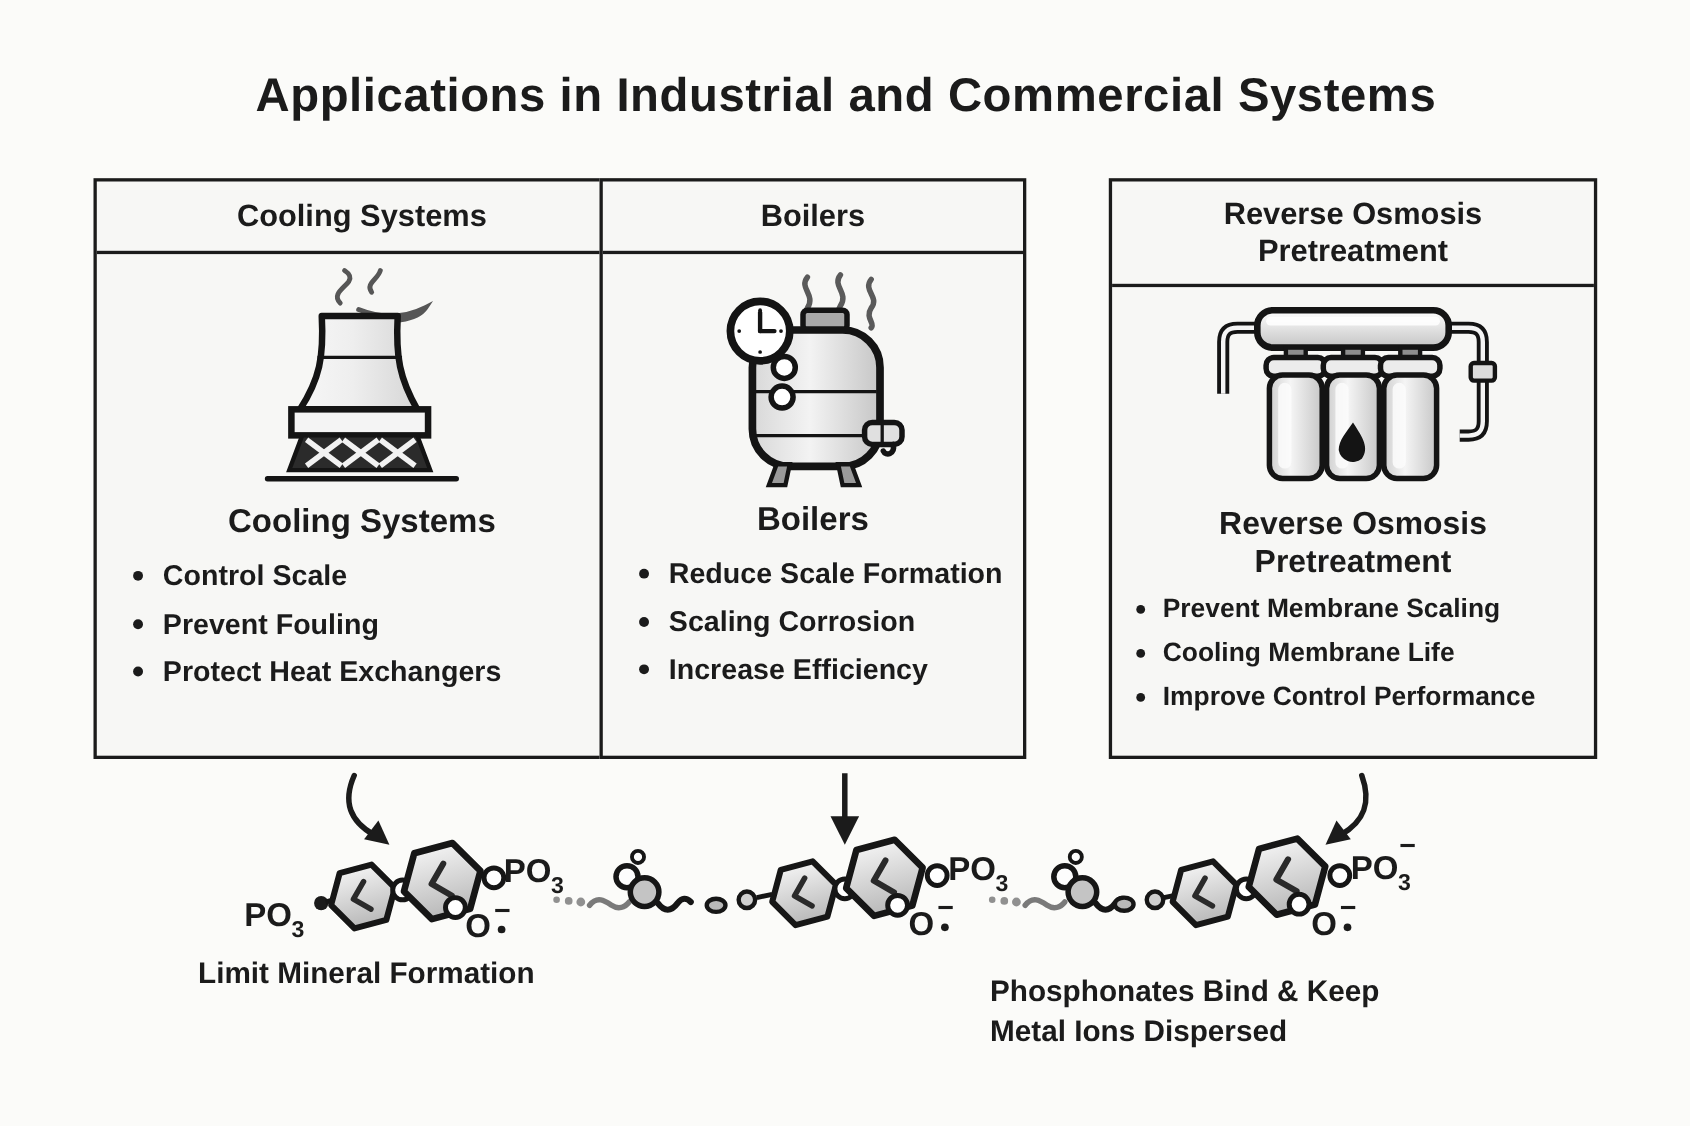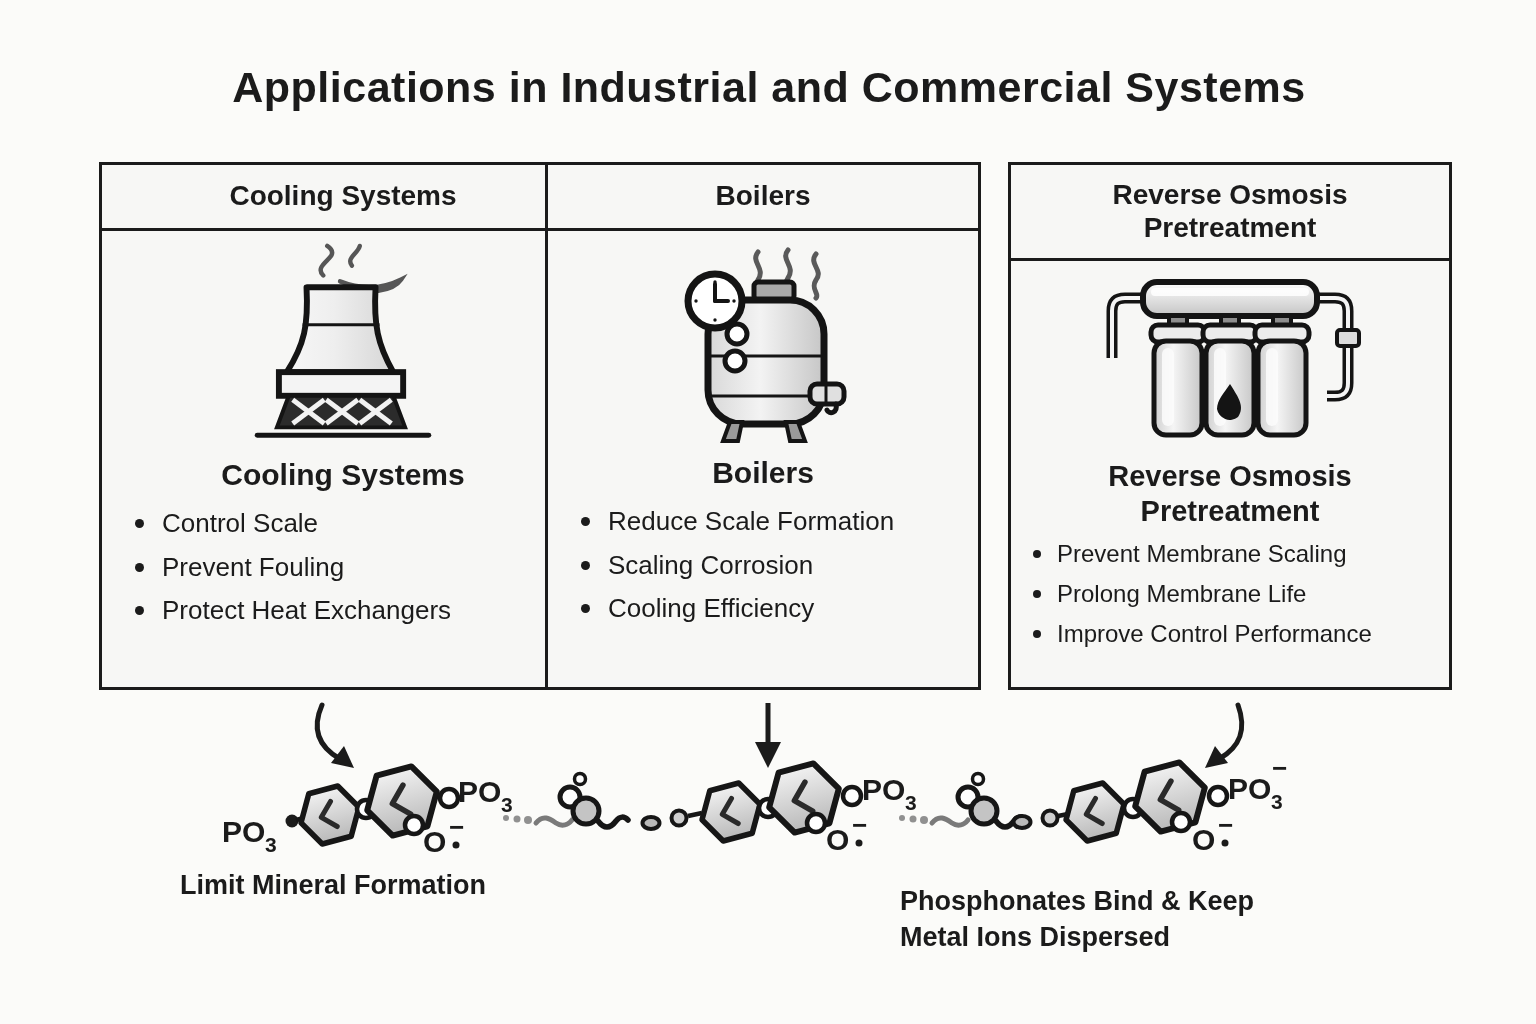--- a/index.html
+++ b/index.html
@@ -10,22 +10,22 @@
   }
   .page-title{
     position:absolute;top:62px;left:0;width:1536px;
     text-align:center;font-size:43px;font-weight:bold;letter-spacing:.5px;
     margin:1px;
   }
   .panel{
     position:absolute;top:162px;height:528px;box-sizing:border-box;
     background:#f7f7f5;border:3px solid #1b1b1b;
   }
-  .panel.p1{left:99px;width:488px;}
-  .panel.p2{left:545px;width:436px;}
+  .panel.p1{left:85px;width:488px;}
+  .panel.p2{left:545px;width:388px;}
   .panel.p3{left:1008px;width:444px;}
   .panel-header{
     display:flex;align-items:center;justify-content:center;
     border-bottom:3px solid #1b1b1b;
     font-size:28px;font-weight:bold;text-align:center;line-height:1.15;
   }
   .p1 .panel-header,.p2 .panel-header{height:63px;}
   .p3 .panel-header{height:93px;}
   .p3 .panel-header span{max-width:340px;display:inline-block;}
   .icon-wrap{
@@ -34,21 +34,21 @@
   .p1 .icon-wrap{height:218px;padding-top:6px;}
   .p2 .icon-wrap{height:214px;padding-top:8px;}
   .p3 .icon-wrap{height:192px;padding-top:4px;}
   .panel-subtitle{
     text-align:center;font-size:30px;font-weight:bold;line-height:1.2;
     margin:2px auto 0 auto;
   }
   .p3 .panel-subtitle{max-width:330px;font-size:29px;}
   ul.bullets{list-style:none;margin:16px 0 0 0;padding:0 10px 0 60px;}
   ul.bullets li{
-    position:relative;font-size:26px;font-weight:normal;margin-bottom:15px;
+    position:relative;font-size:26px;font-weight:bold;margin-bottom:15px;
     line-height:1.1;
   }
   ul.bullets li::before{
     content:"";position:absolute;left:-27px;top:10px;width:9px;height:9px;
     border-radius:50%;background:#1b1b1b;
   }
   .p3 ul.bullets{padding-left:46px;margin-top:12px;}
   .p3 ul.bullets li{font-size:24px;margin-bottom:14px;}
   .p3 ul.bullets li::before{left:-24px;top:9px;width:8px;height:8px;}
   svg.arrows{position:absolute;left:0;top:695px;pointer-events:none;}
@@ -150,21 +150,21 @@
         <path d="M178,160 c2,9 -7,11 -9,6" fill="none" stroke="#141414" stroke-width="5" stroke-linecap="round"></path>
       </g>
       <path d="M72,178 l-7,19 h15 l4,-19 z" fill="#9a9a9a" stroke="#141414" stroke-width="4"></path>
       <path d="M140,178 l7,19 h-15 l-4,-19 z" fill="#9a9a9a" stroke="#141414" stroke-width="4"></path>
     </svg>
   </div>
   <div class="panel-subtitle">Boilers</div>
   <ul class="bullets">
     <li>Reduce Scale Formation</li>
     <li>Scaling Corrosion</li>
-    <li>Cooling Efficiency</li>
+    <li>Increase Efficiency</li>
   </ul>
 </section>
 
 <section class="panel p3">
   <div class="panel-header">
     <span>Reverse Osmosis Pretreatment</span>
   </div>
   <div class="icon-wrap">
     <svg width="300" height="186" viewBox="0 0 290 186">
       <defs>
@@ -206,21 +206,21 @@
         <rect x="170" y="57" width="54" height="17" rx="7" fill="#ececec" stroke="#141414" stroke-width="5"></rect>
         <rect x="173" y="73" width="48" height="94" rx="12" fill="url(#gR2)" stroke="#141414" stroke-width="5"></rect>
         <rect x="181" y="80" width="12" height="78" rx="6" fill="#fbfbfb" opacity="0.85"></rect>
       </g>
       <path d="M145,116 C154,130 160,139 153,149 A13,13 0 0 1 132,141 C132,132 139,125 145,116 Z" fill="#141414"></path>
     </svg>
   </div>
   <div class="panel-subtitle">Reverse Osmosis Pretreatment</div>
   <ul class="bullets">
     <li>Prevent Membrane Scaling</li>
-    <li>Prolong Membrane Life</li>
+    <li>Cooling Membrane Life</li>
     <li>Improve Control Performance</li>
   </ul>
 </section>
 
 <svg class="arrows" width="1536" height="80" viewBox="0 0 1536 80">
   <g>
     <path d="M322,10 C311,35 319,52 340,64" fill="none" stroke="#1b1b1b" stroke-width="5" stroke-linecap="round"></path>
     <polygon points="354,73 331,68 344,51" fill="#1b1b1b"></polygon>
   </g>
   <g>

